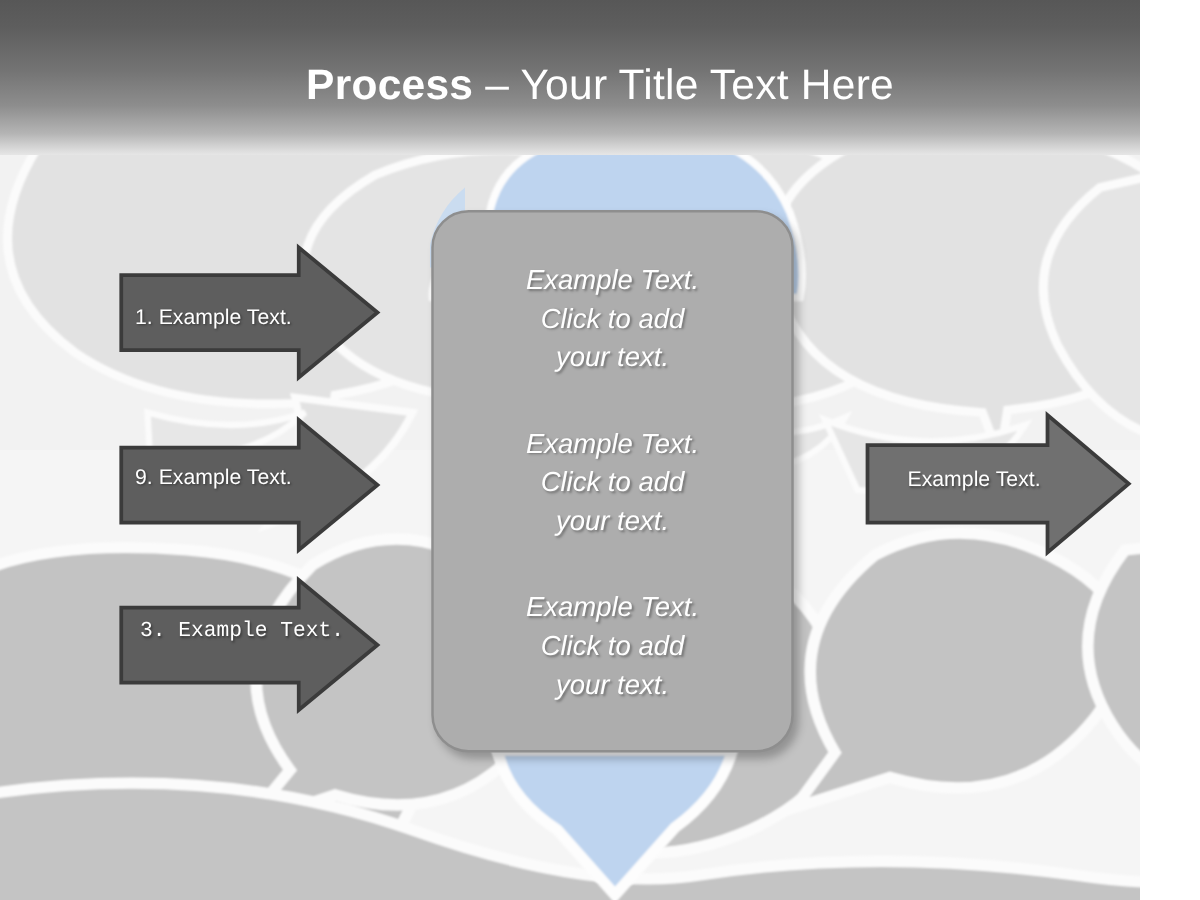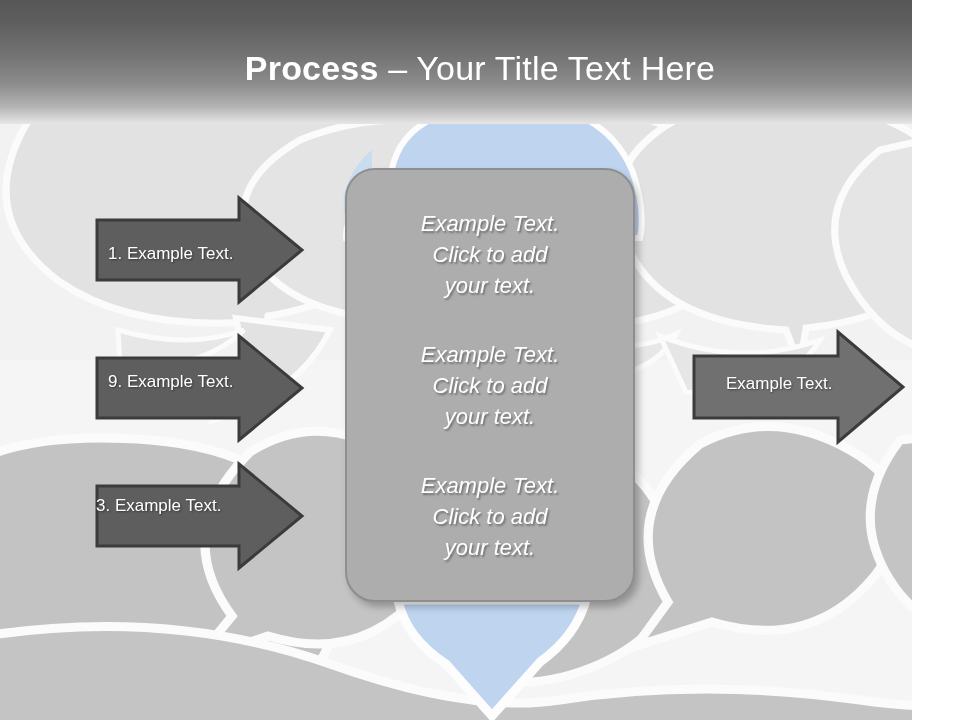--- a/index.html
+++ b/index.html
@@ -191,21 +191,21 @@
       <path d="M 0 22 L 142 22 L 142 0 L 205 52 L 142 104 L 142 82 L 0 82 Z" fill="#5e5e5e" stroke="#3b3b3b" stroke-width="3" stroke-linejoin="miter"></path>
     </g>
   </svg>
   <div class="arrow-label" style="left:108px; top:372px;">9. Example Text.</div>
 
   <svg class="arrow-svg" style="left:95px; top:462px;" width="212" height="110" viewBox="0 0 212 110" xmlns="http://www.w3.org/2000/svg">
     <g transform="translate(2,2)">
       <path d="M 0 22 L 142 22 L 142 0 L 205 52 L 142 104 L 142 82 L 0 82 Z" fill="#5e5e5e" stroke="#3b3b3b" stroke-width="3" stroke-linejoin="miter"></path>
     </g>
   </svg>
-  <div class="arrow-label" style="left:96px; top:496px;">3. Example Text.</div>
+  <div class="arrow-label" style="left:112px; top:496px;font-family:Liberation Mono, monospace;">3. Example Text.</div>
 
   <div id="center-box-wrap">
     <div id="center-box"></div>
   </div>
   <div id="center-text">
     <div class="center-block">Example Text.
 Click  to add
 your text.</div>
     <div class="center-block">Example Text.
 Click  to add

